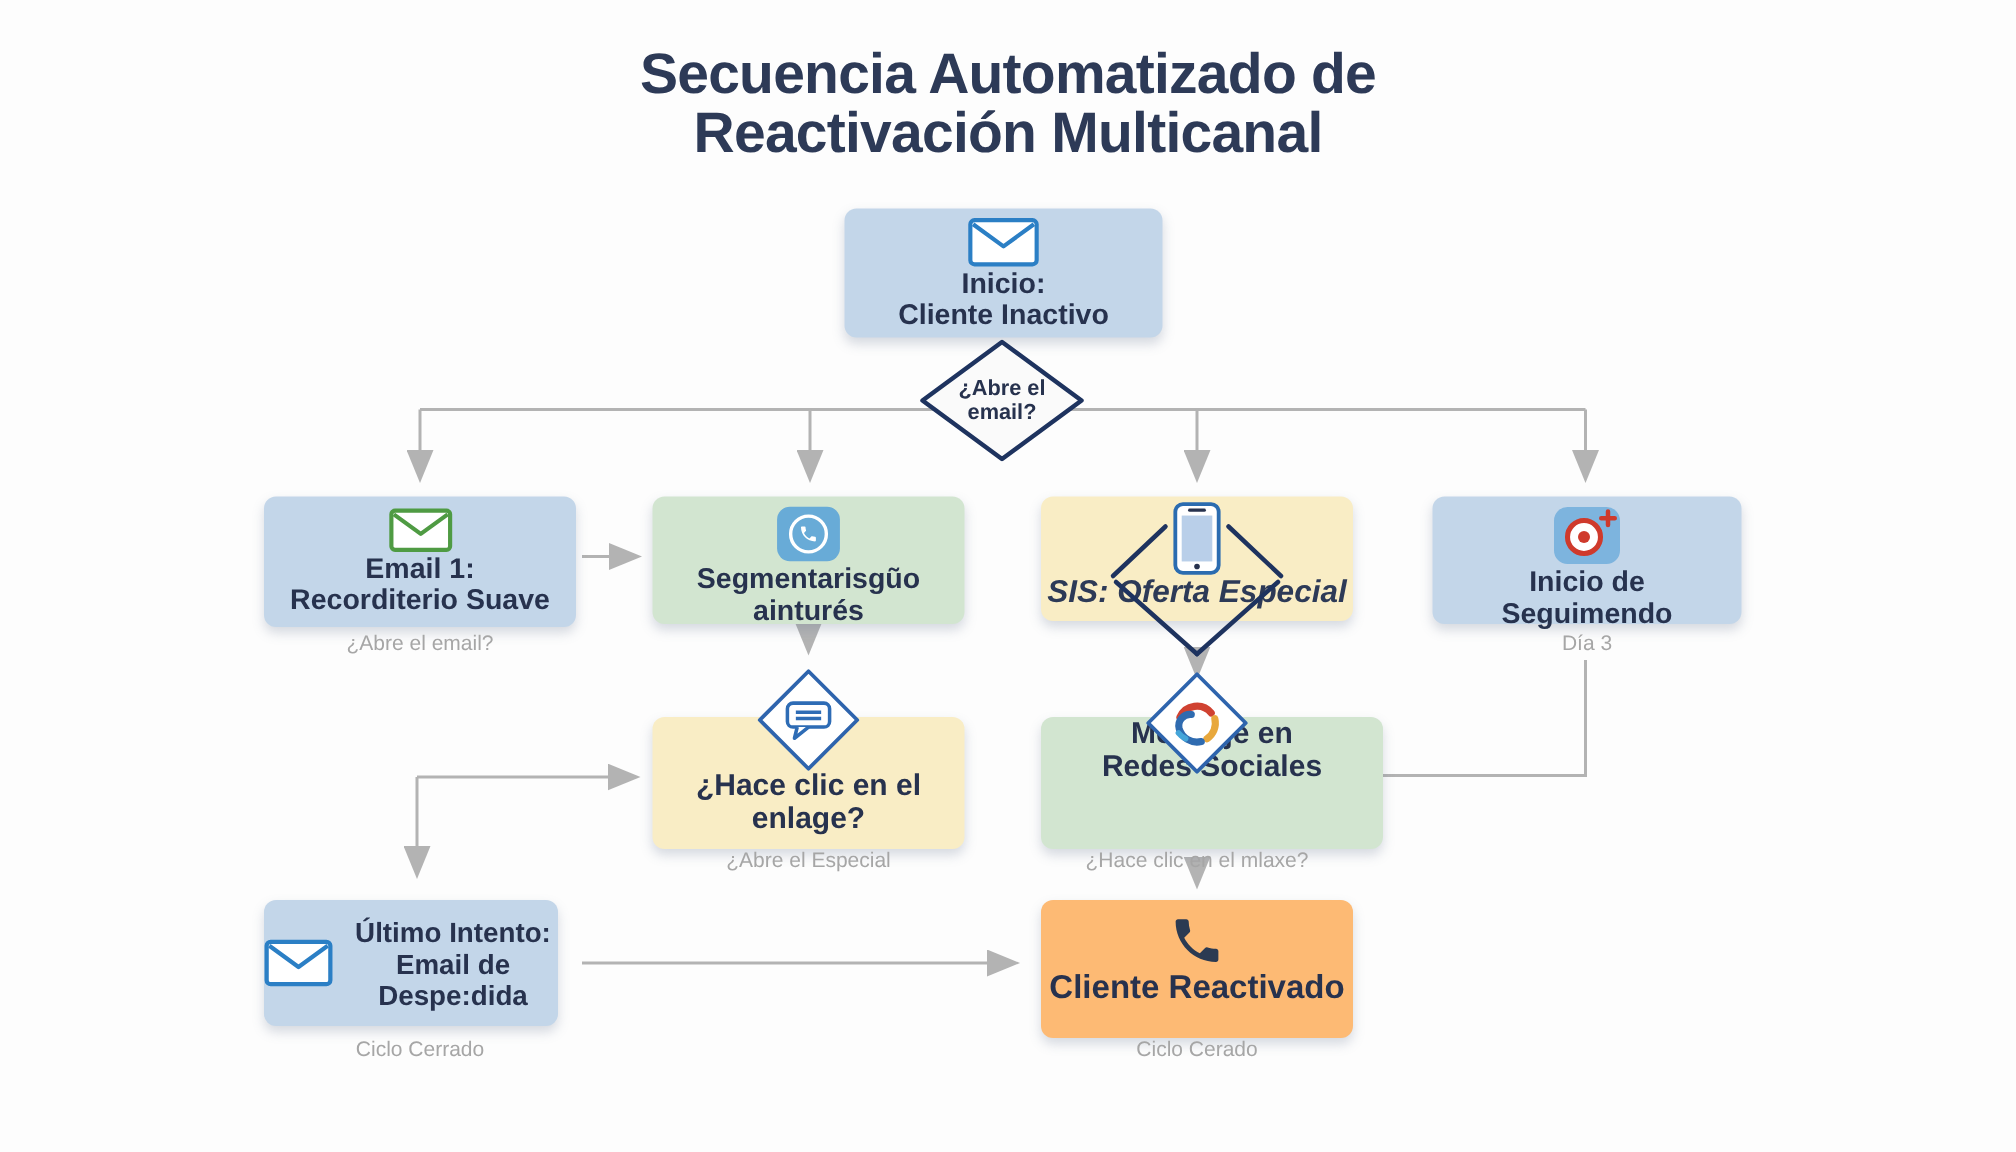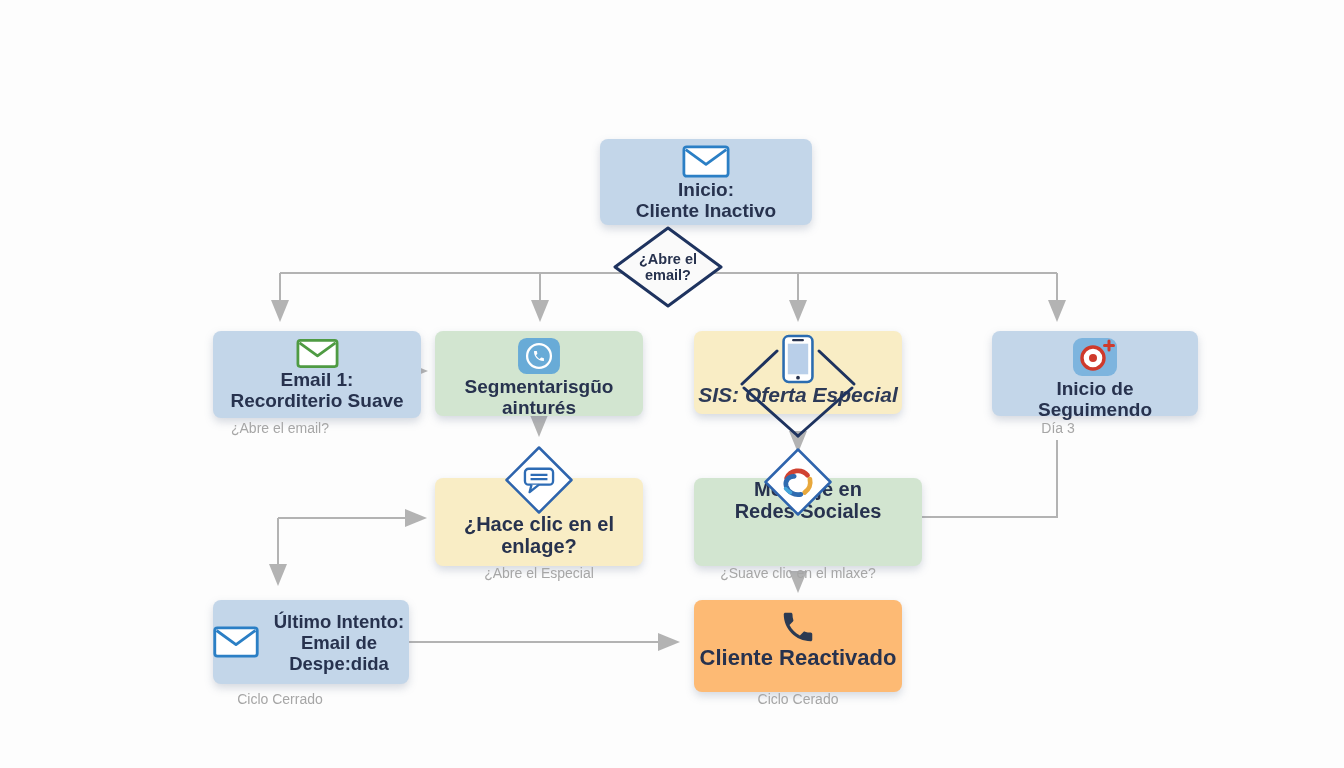--- a/index.html
+++ b/index.html
@@ -6,21 +6,21 @@
   body{font-family:"Liberation Sans", sans-serif; background:#ffffff;}
   .canvas{position:relative;width:1344px;height:768px;background:#fdfdfd;overflow:hidden;}
   .title{position:absolute;left:0;right:0;top:31px;text-align:center;color:#2d3a57;
          font-size:38px;line-height:39px;font-weight:bold;letter-spacing:-0.5px;}
   svg.connectors, svg.overlay{position:absolute;left:0;top:0;pointer-events:none;}
   svg.connectors{z-index:1;}
   svg.overlay{z-index:3;}
   .box{position:absolute;border-radius:8px;z-index:2;display:flex;flex-direction:column;
        align-items:center;justify-content:flex-start;
        box-shadow:0 4px 8px rgba(110,125,150,0.28);color:#27324e;text-align:center;}
-  .blue{background:#c3d6e9;margin-left:37px;}
+  .blue{background:#c3d6e9;}
   .blue-light{background:#fdba74;}
   .green{background:#d2e5d0;}
   .yellow{background:#f9edc5;}
   .label{font-weight:bold;font-size:19px;line-height:21px;color:#27324e;}
   .label-lg{font-weight:bold;font-size:22px;line-height:24px;color:#27324e;}
   .label-italic{font-style:italic;font-weight:600;font-size:21px;line-height:22px;color:#2d3a57;}
   .caption{position:absolute;z-index:2;text-align:center;color:#a6a6a6;font-size:14px;}
   .diamond-wrap{position:absolute;z-index:3;display:flex;align-items:center;justify-content:center;}
   .diamond-wrap > svg{position:absolute;left:0;top:0;}
   .diamond-text{position:absolute;z-index:4;display:flex;flex-direction:column;align-items:center;
@@ -50,20 +50,24 @@
       <path d="M539,414 V433" marker-end="url(#arr)"></path>
       <path d="M798,440 V449" marker-end="url(#arr)"></path>
       <path d="M278,518 H423" marker-end="url(#arr)"></path>
       <path d="M278,518 V582" marker-end="url(#arr)"></path>
       <path d="M1057,440 V517 H906"></path>
       <path d="M798,576 V589" marker-end="url(#arr)"></path>
       <path d="M388,642 H676" marker-end="url(#arr)"></path>
     </g>
   </svg>
 
+  <div class="title">
+    <div>Secuencia Automatizado de</div>
+    <div>Reactivación Multicanal</div>
+  </div>
 
   <div class="box blue" style="left:563px;top:139px;width:212px;height:81px;padding-top:5px;">
     <span class="icon-wrap">
       <svg width="50" height="35" viewBox="0 0 52 38">
         <rect x="2" y="3" width="48" height="32" rx="3" fill="#fff" stroke="#2b7fc5" stroke-width="3"></rect>
         <path d="M4 6 L26 22 L48 6" fill="none" stroke="#2b7fc5" stroke-width="3" stroke-linejoin="round"></path>
       </svg>
     </span>
     <div class="label">
       <div>Inicio:</div>
@@ -169,21 +173,21 @@
     </svg>
     <span class="icon-wrap">
       <svg width="38" height="38" viewBox="-20 -20 40 40">
         <path d="M-12,-4 A13,13 0 0 1 10,-7" stroke="#d04231" stroke-width="5" fill="none" stroke-linecap="round"></path>
         <path d="M12.5,-3 A13,13 0 0 1 7,11" stroke="#e8a83c" stroke-width="5" fill="none" stroke-linecap="round"></path>
         <path d="M3,13 A13,13 0 0 1 -12.5,4 A8,8 0 0 1 -4,-6" stroke="#2f6bb0" stroke-width="5" fill="none" stroke-linecap="round"></path>
         <path d="M-8,11 A15,15 0 0 1 -13,7" stroke="#45a5d9" stroke-width="4" fill="none" stroke-linecap="round"></path>
       </svg>
     </span>
   </div>
-  <div class="caption" style="left:694px;top:565px;width:208px;">¿Suave clic en el mlaxe?</div>
+  <div class="caption" style="left:694px;top:565px;width:208px;">¿Hace clic en el mlaxe?</div>
 
   <div class="box blue row-icon-box" style="left:176px;top:600px;width:196px;height:84px;">
     <span class="icon-wrap">
       <svg width="46" height="34" viewBox="0 0 52 38">
         <rect x="2" y="3" width="48" height="32" rx="3" fill="#fff" stroke="#2b7fc5" stroke-width="3.2"></rect>
         <path d="M4 6 L26 22 L48 6" fill="none" stroke="#2b7fc5" stroke-width="3.2" stroke-linejoin="round"></path>
       </svg>
     </span>
     <div class="txt-col label" style="font-size:18.5px;line-height:21px;">
       <div>Último Intento:</div>

